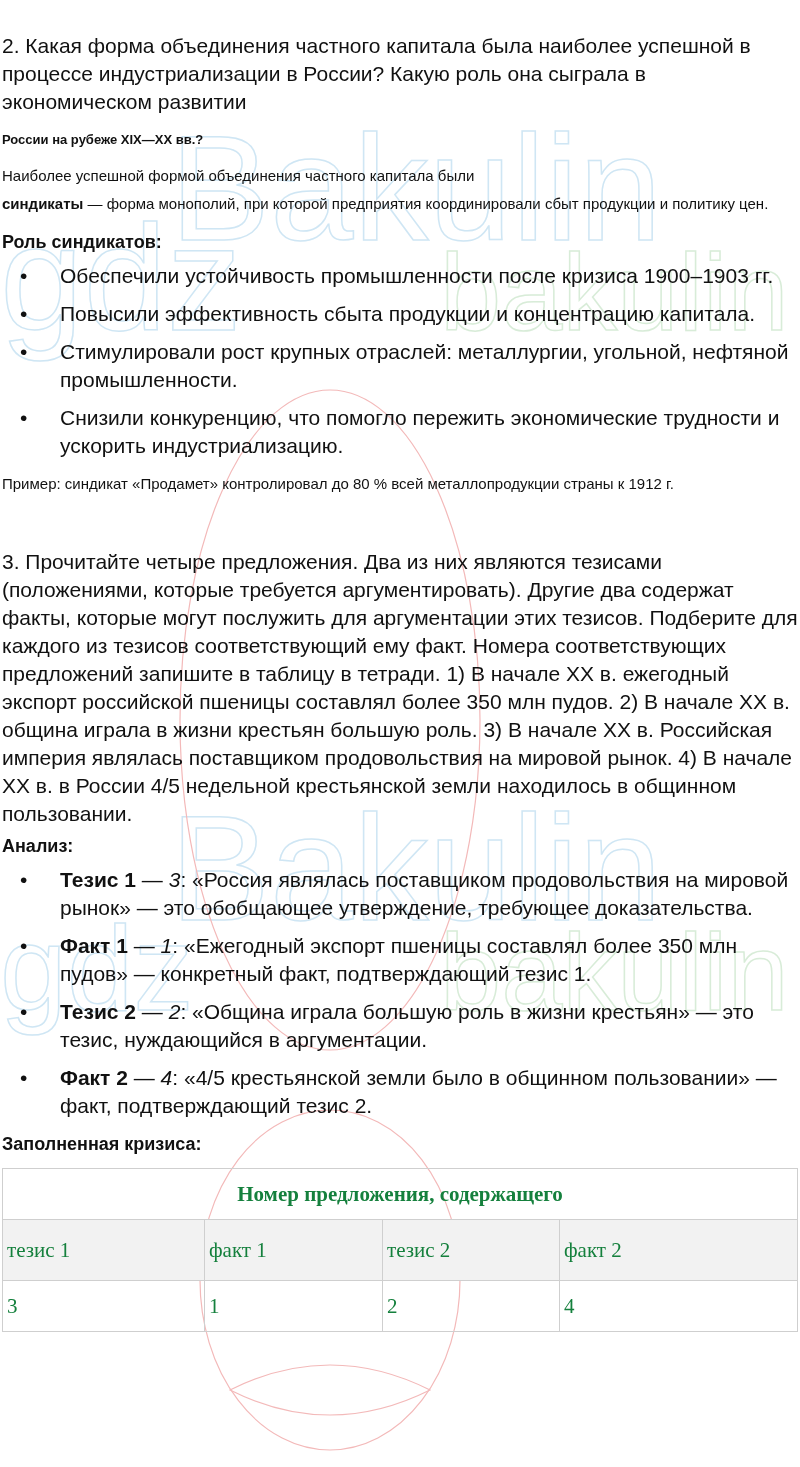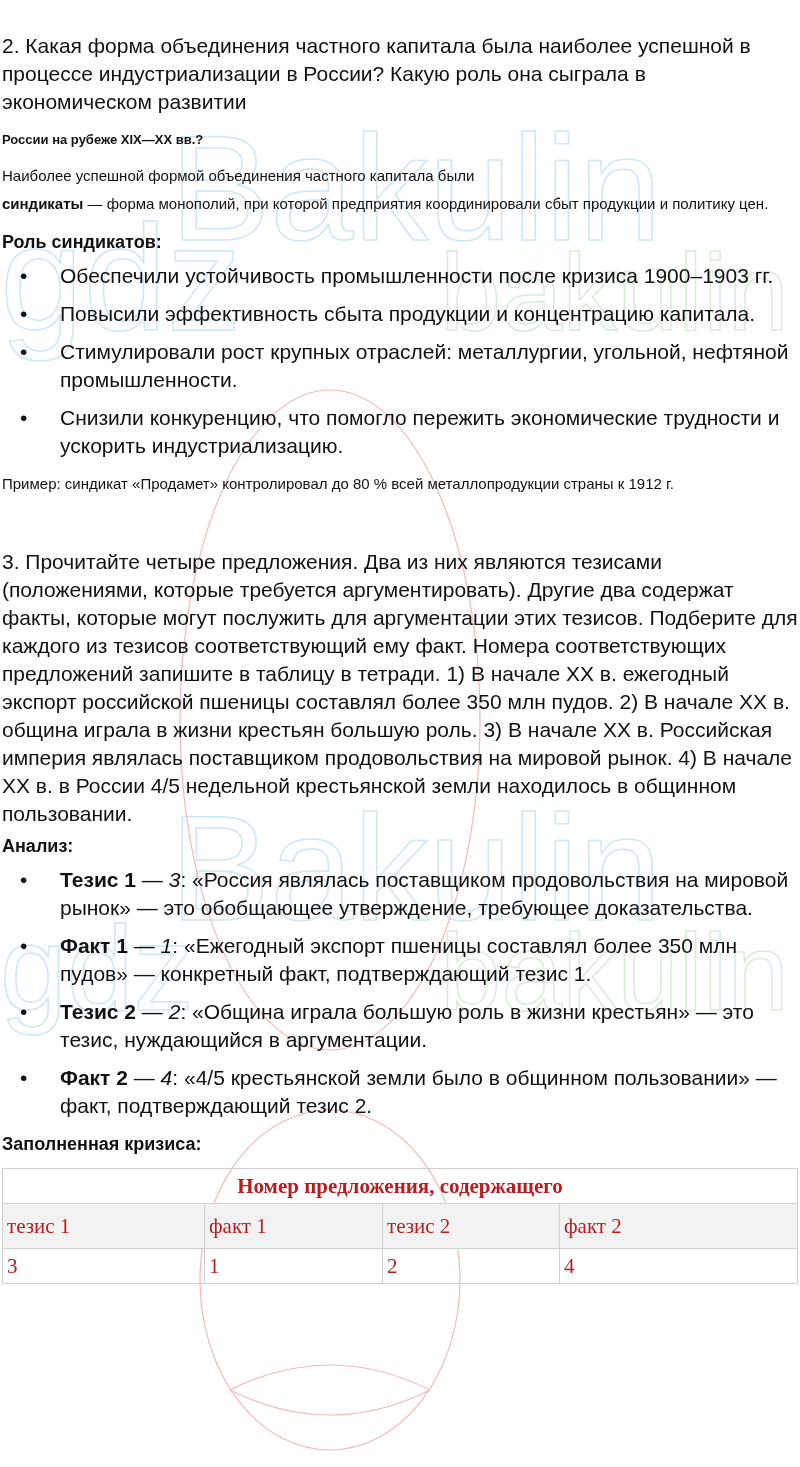--- a/index.html
+++ b/index.html
@@ -72,24 +72,24 @@
     .it { font-style: italic; }
     table.answer {
       border-collapse: collapse;
       width: 796px;
       margin-top: 10px;
       font-family: "Liberation Serif", serif;
       font-size: 21px;
     }
     table.answer td, table.answer th {
       border: 1px solid #cfcfcf;
-      padding: 0 4px;
+      padding: 8px 4px;
       text-align: left;
       height: 34px;
-      color: #b91c1c;
+      color: #15803d;
     }
     table.answer th.head {
       text-align: center;
       font-weight: bold;
       height: 34px;
     }
     table.answer tr.labels td {
       background: #f2f2f2;
       height: 44px;
     }

